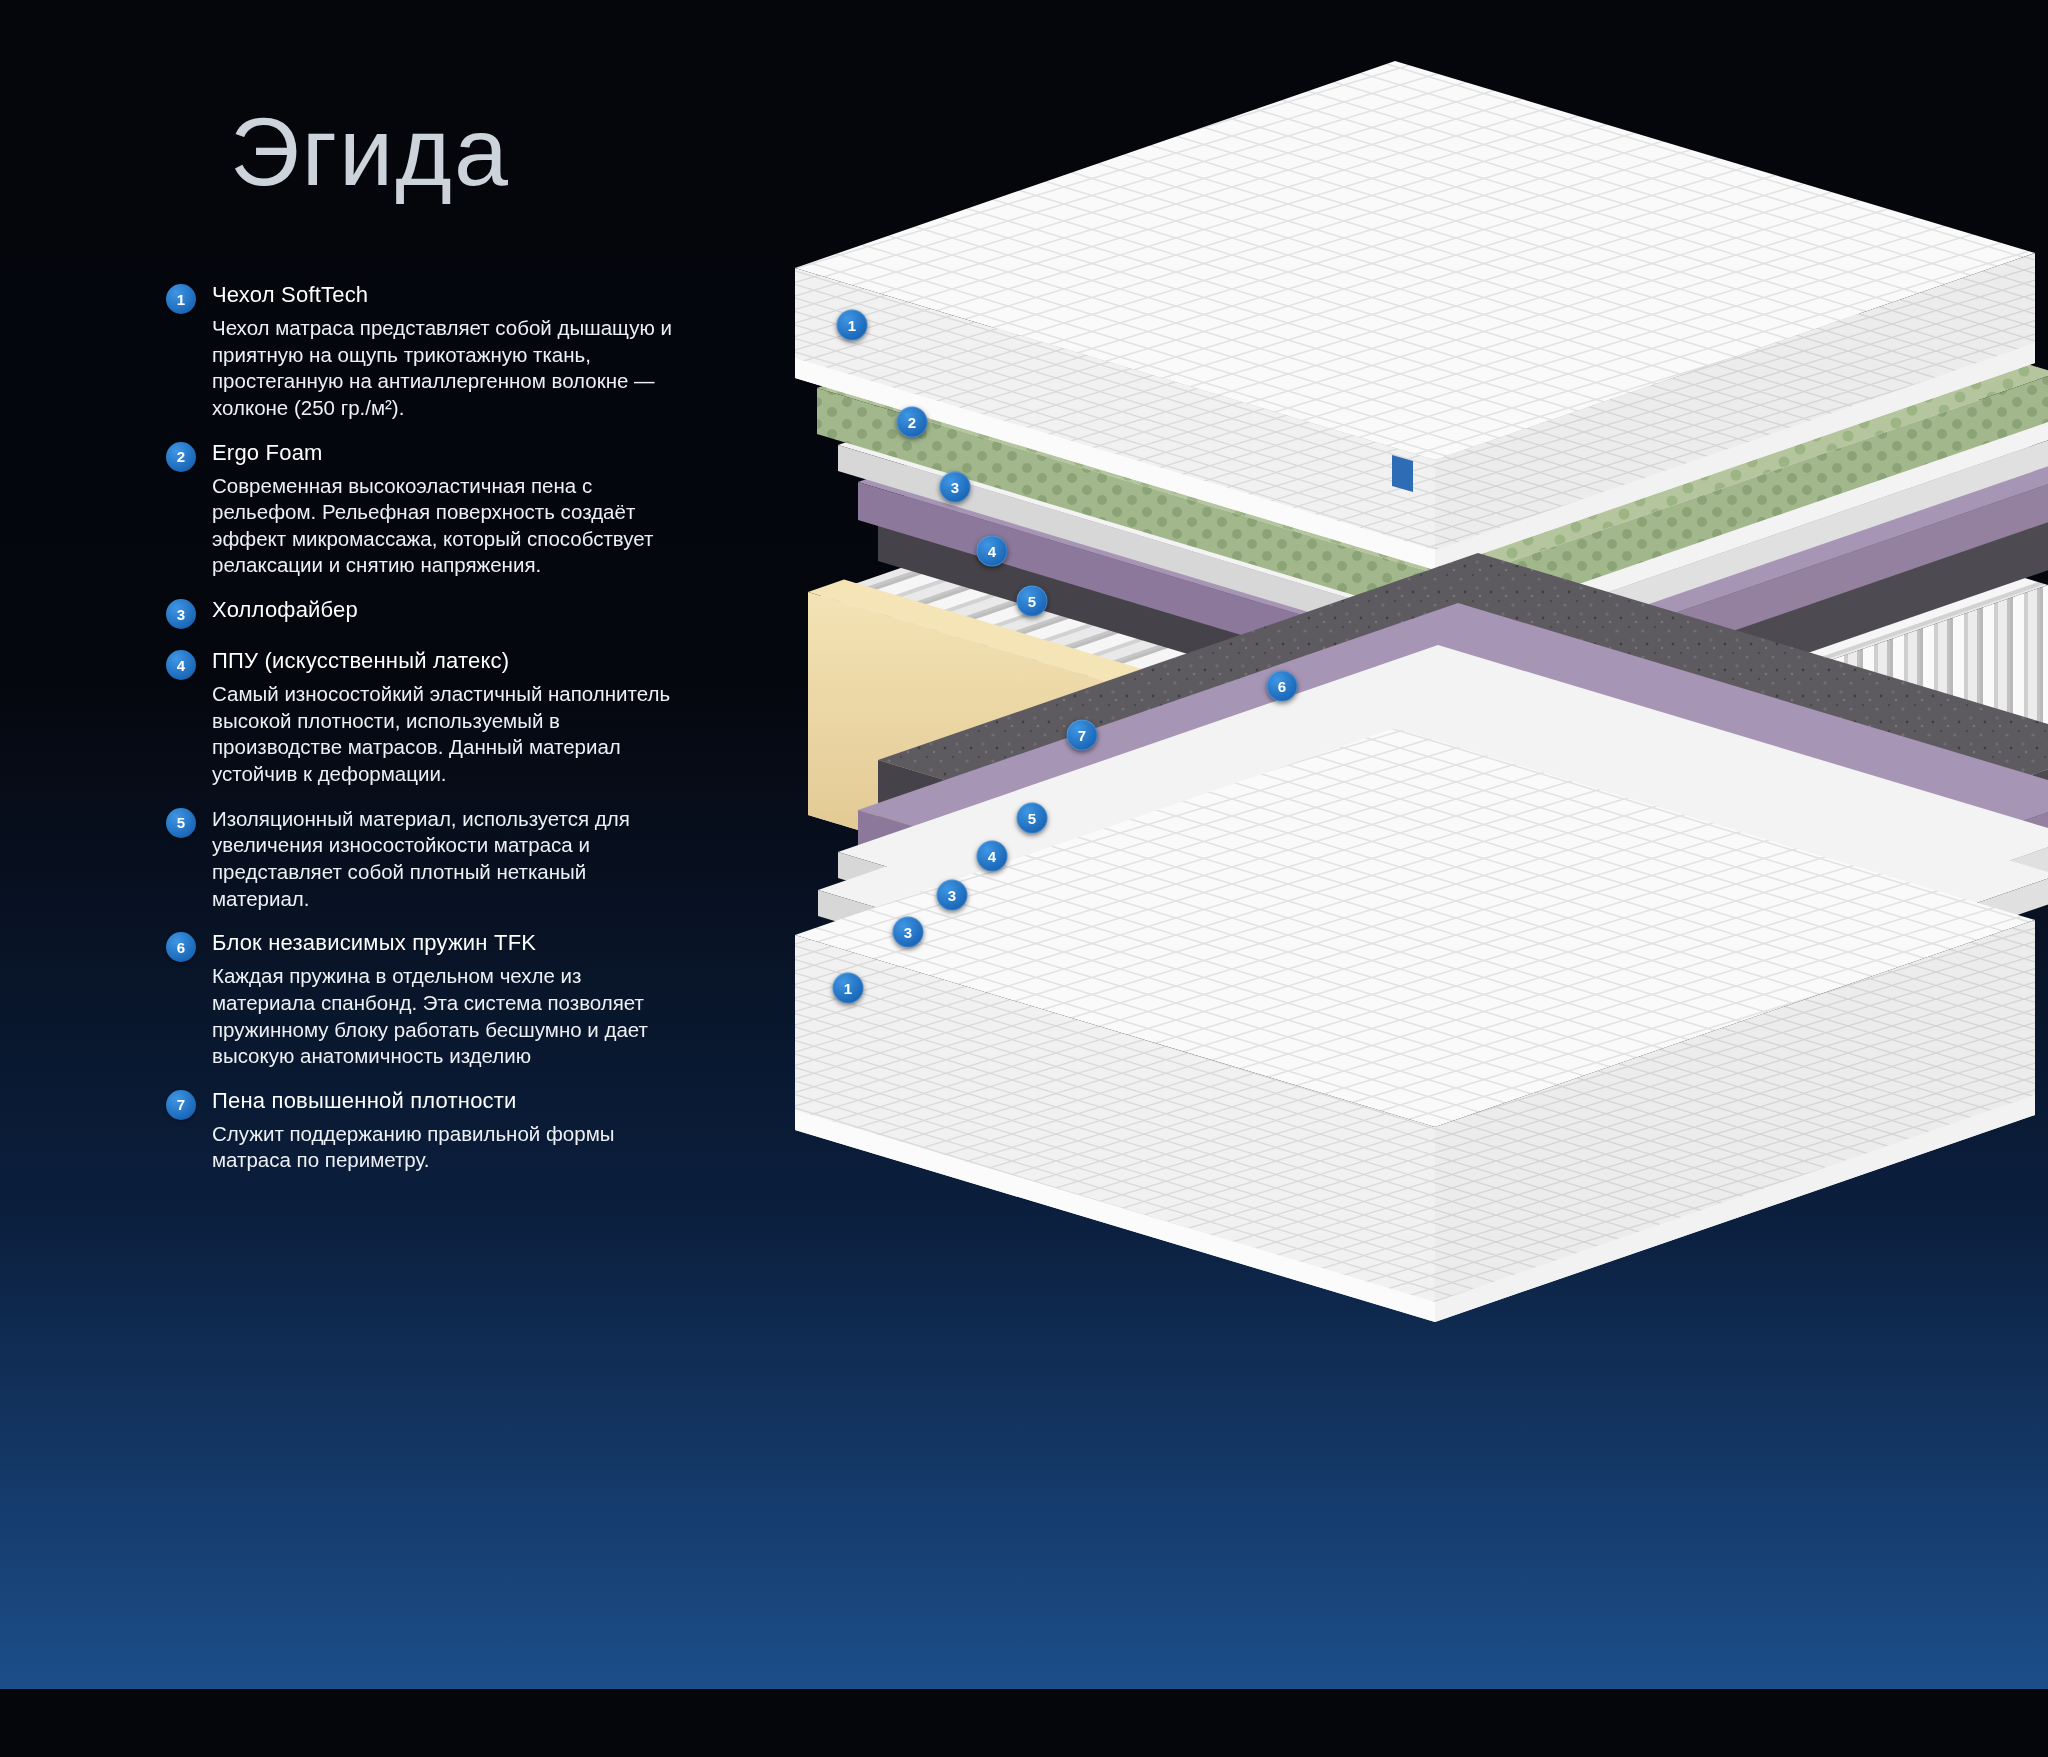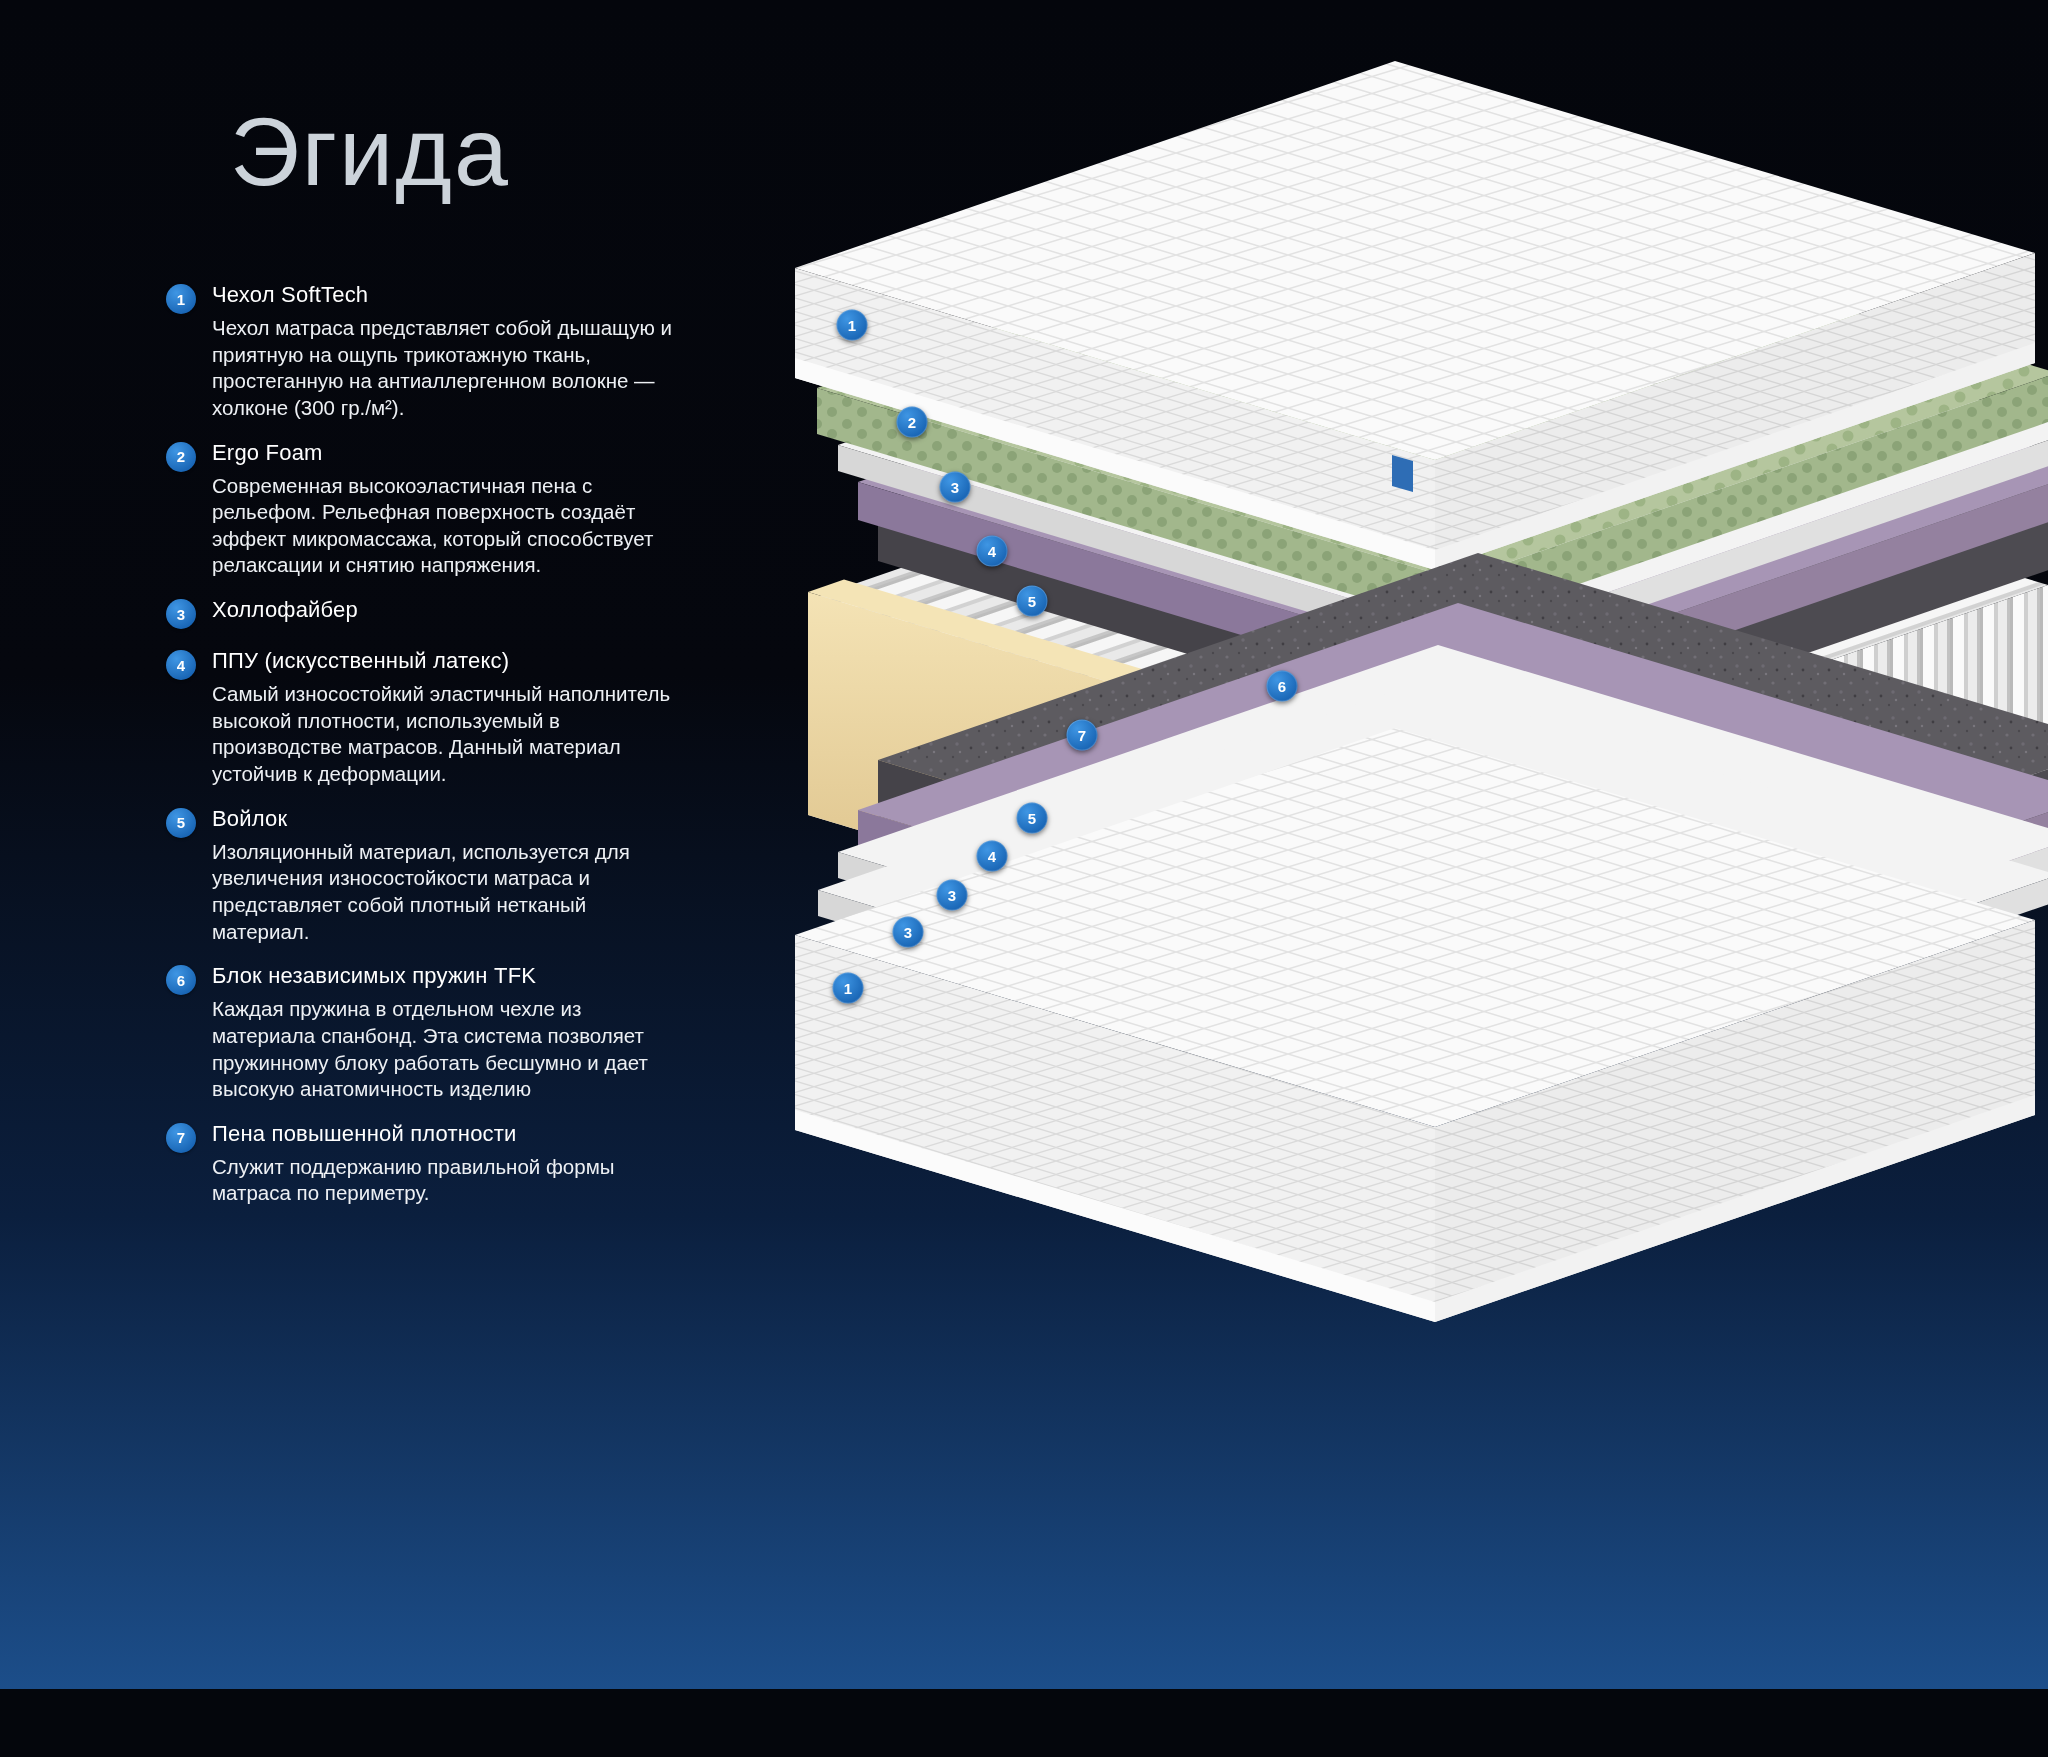--- a/index.html
+++ b/index.html
@@ -47,21 +47,21 @@
 
 <div class="canvas">
 
   <div class="page-title">Эгида</div>
 
   <div class="layer-list">
     <div class="layer-item">
       <div class="badge">1</div>
       <div>
         <div class="item-title">Чехол SoftTech</div>
-        <div class="item-desc">Чехол матраса представляет собой дышащую и приятную на ощупь трикотажную ткань, простеганную на антиаллергенном волокне — холконе (300 гр./м²).</div>
+        <div class="item-desc">Чехол матраса представляет собой дышащую и приятную на ощупь трикотажную ткань, простеганную на антиаллергенном волокне — холконе (250 гр./м²).</div>
       </div>
     </div>
     <div class="layer-item">
       <div class="badge">2</div>
       <div>
         <div class="item-title">Ergo Foam</div>
         <div class="item-desc">Современная высокоэластичная пена с рельефом. Рельефная поверхность создаёт эффект микромассажа, который способствует релаксации и снятию напряжения.</div>
       </div>
     </div>
     <div class="layer-item">
@@ -73,21 +73,20 @@
     <div class="layer-item">
       <div class="badge">4</div>
       <div>
         <div class="item-title">ППУ (искусственный латекс)</div>
         <div class="item-desc">Самый износостойкий эластичный наполнитель высокой плотности, используемый в производстве матрасов. Данный материал устойчив к деформации.</div>
       </div>
     </div>
     <div class="layer-item">
       <div class="badge">5</div>
       <div>
-        <div class="item-title">Войлок</div>
         <div class="item-desc">Изоляционный материал, используется для увеличения износостойкости матраса и представляет собой плотный нетканый материал.</div>
       </div>
     </div>
     <div class="layer-item">
       <div class="badge">6</div>
       <div>
         <div class="item-title">Блок независимых пружин TFK</div>
         <div class="item-desc">Каждая пружина в отдельном чехле из материала спанбонд. Эта система позволяет пружинному блоку работать бесшумно и дает высокую анатомичность изделию</div>
       </div>
     </div>

